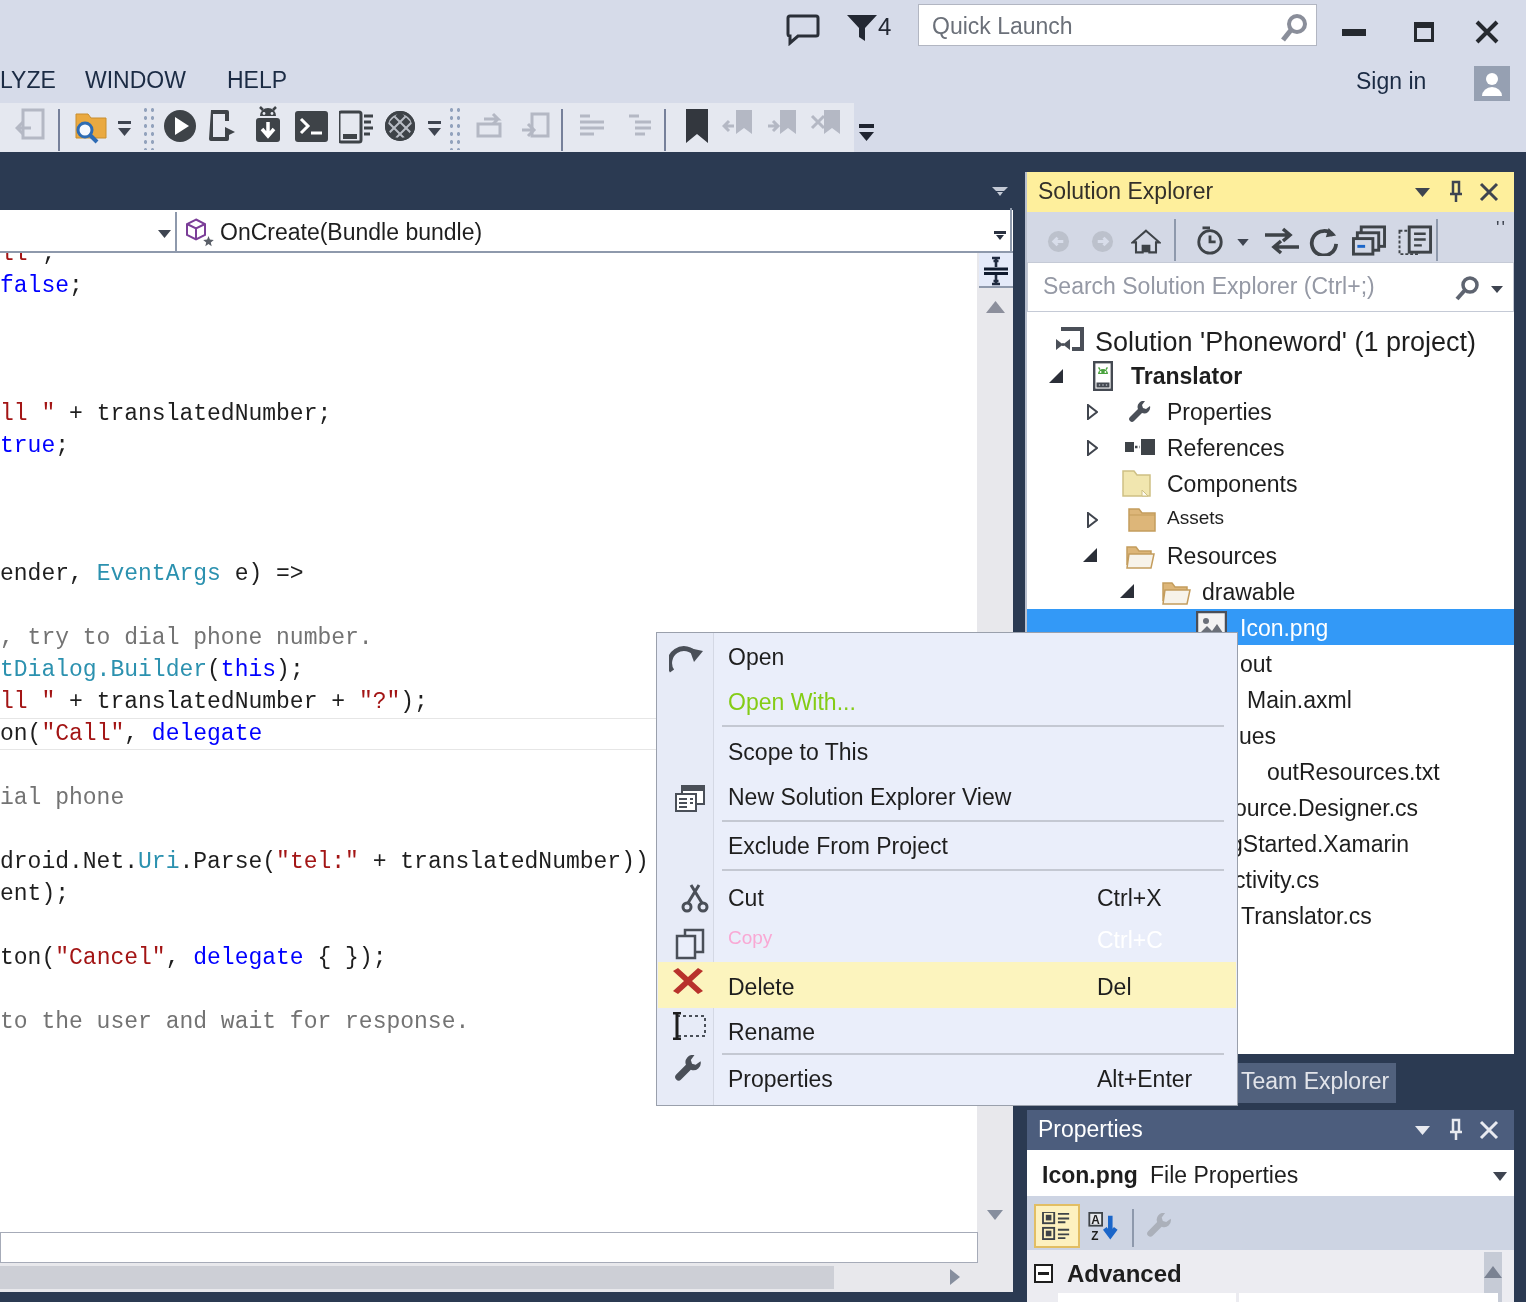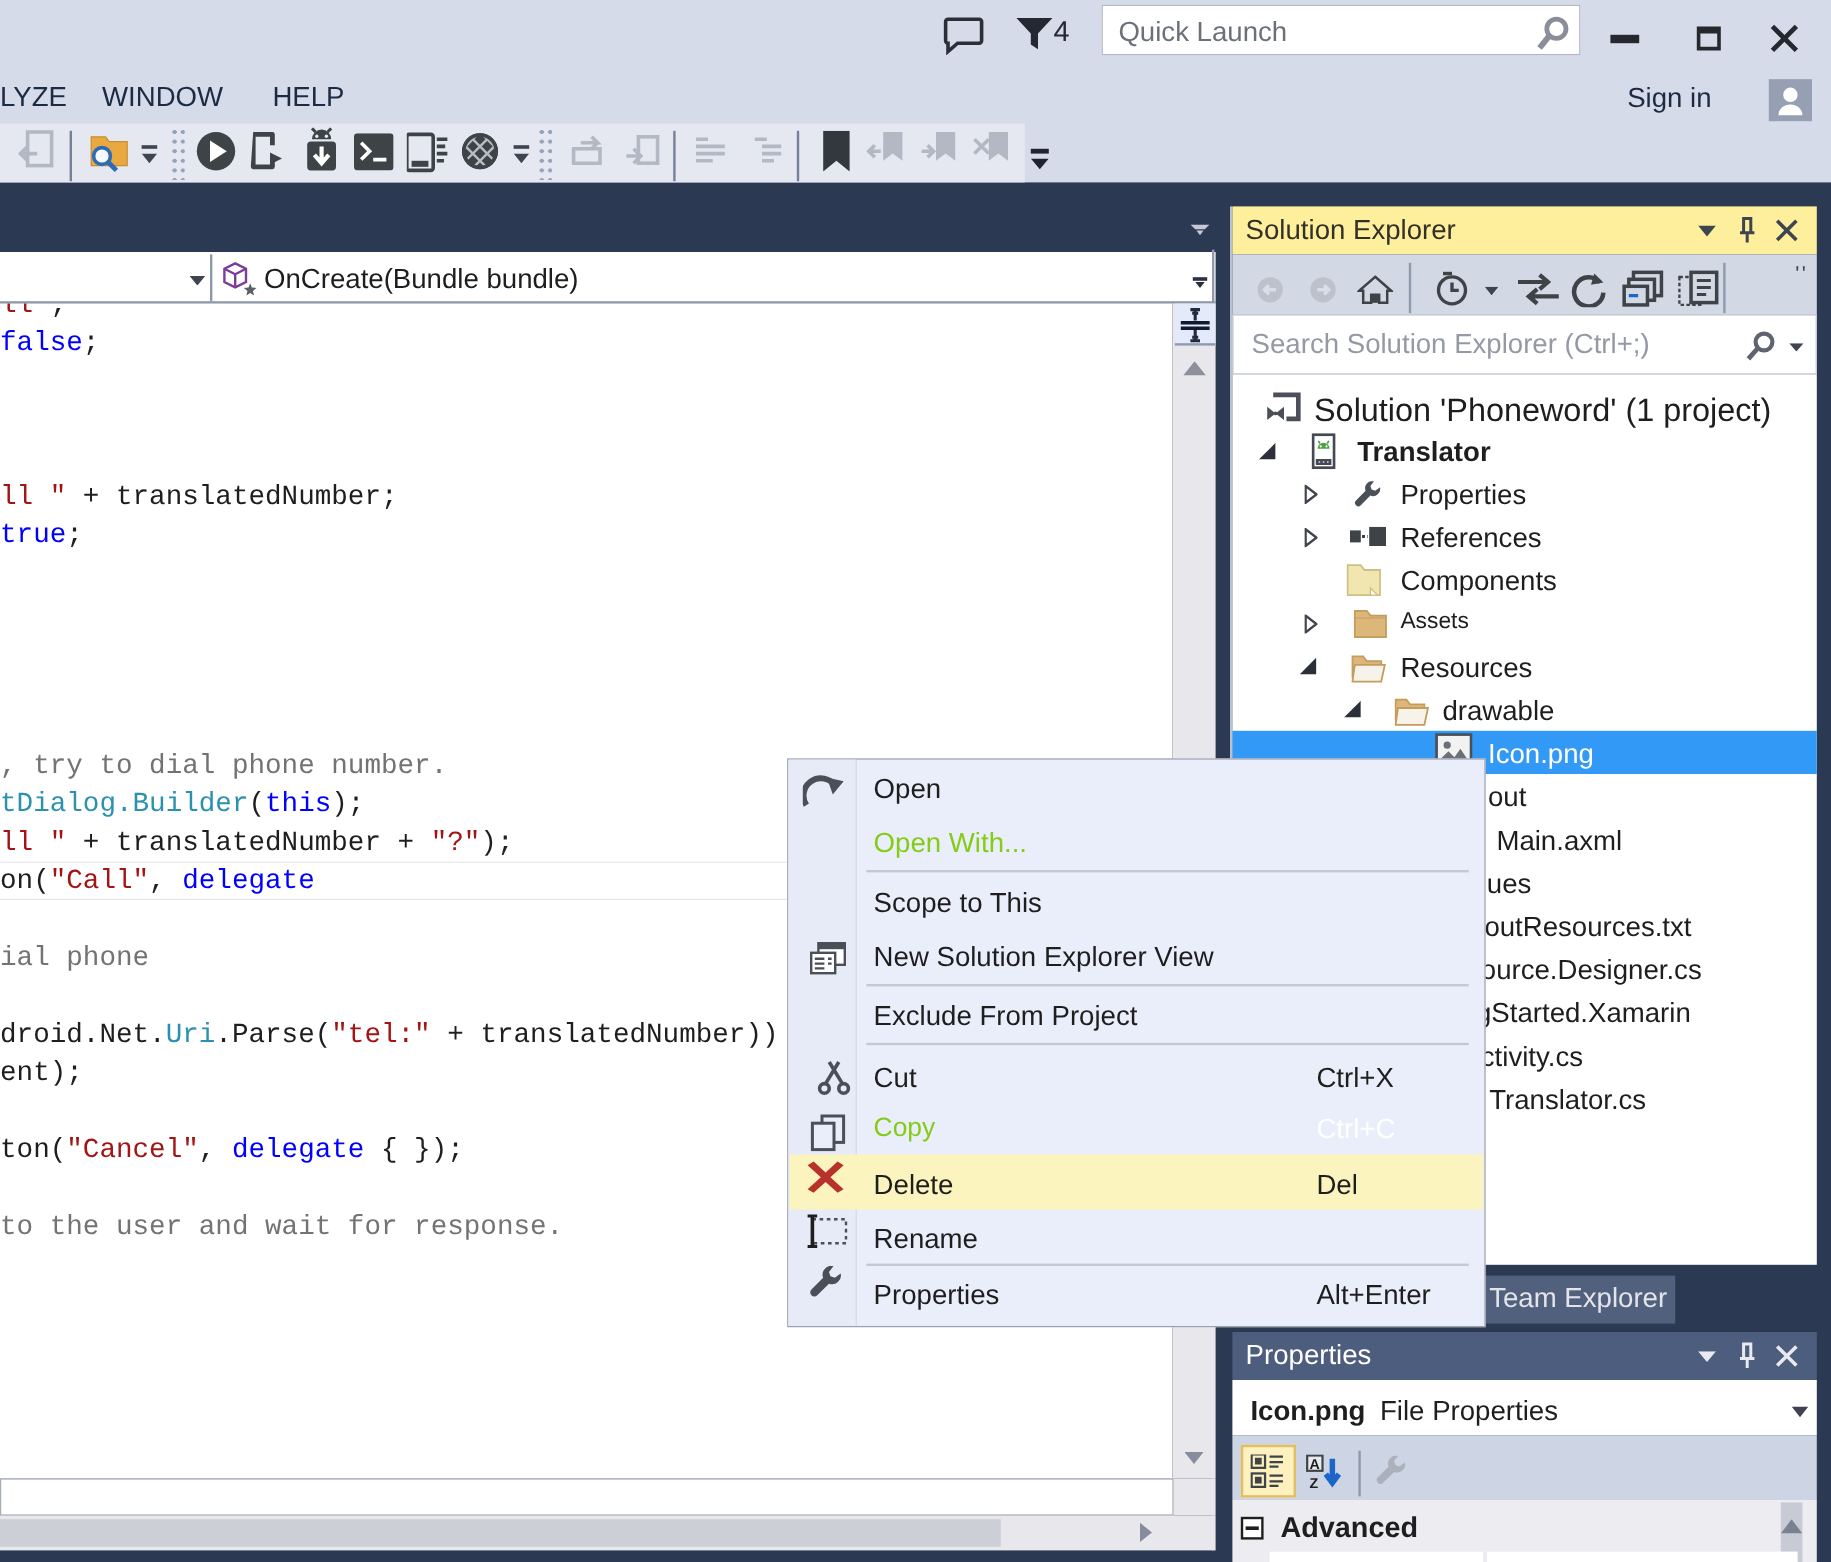--- a/index.html
+++ b/index.html
@@ -175,20 +175,21 @@
   </svg>
 
 <div class="a" style="left:1010px;top:208px;width:2px;height:1084px;background:#8E99AC"></div>
 
 <div class="a" style="left:0;top:253px;width:977px;height:979px;background:#FFFFFF;overflow:hidden">
 <div class="a" style="left:0;top:465px;width:977px;height:32px;border-top:1px solid #E6E6E6;border-bottom:1px solid #E6E6E6"></div>
 <div class="mono a" style="left:0;top:-15px"><span class="str">ll"</span>;</div>
 <div class="mono a" style="left:0;top:17px"><span class="kw">false</span>;</div>
 <div class="mono a" style="left:0;top:145px"><span class="str">ll "</span> + translatedNumber;</div>
 <div class="mono a" style="left:0;top:177px"><span class="kw">true</span>;</div>
+<div class="mono a" style="left:0;top:305px">ender, <span class="typ">EventArgs</span> e) =&gt;</div>
 <div class="mono a" style="left:0;top:369px"><span class="com">, try to dial phone number.</span></div>
 <div class="mono a" style="left:0;top:401px"><span class="typ">tDialog.Builder</span>(<span class="kw">this</span>);</div>
 <div class="mono a" style="left:0;top:433px"><span class="str">ll "</span> + translatedNumber + <span class="str">"?"</span>);</div>
 <div class="mono a" style="left:0;top:465px">on(<span class="str">"Call"</span>, <span class="kw">delegate</span></div>
 <div class="mono a" style="left:0;top:529px"><span class="com">ial phone</span></div>
 <div class="mono a" style="left:0;top:593px">droid.Net.<span class="typ">Uri</span>.Parse(<span class="str">"tel:"</span> + translatedNumber))</div>
 <div class="mono a" style="left:0;top:625px">ent);</div>
 <div class="mono a" style="left:0;top:689px">ton(<span class="str">"Cancel"</span>, <span class="kw">delegate</span> { });</div>
 <div class="mono a" style="left:0;top:753px"><span class="com">to the user and wait for response.</span></div>
 </div>
@@ -363,21 +364,21 @@
 <svg class="a" style="left:1196px;top:611px" width="31" height="27" viewBox="0 0 31 27">
   <rect x="1" y="1" width="29" height="25" fill="#F2F2F2" stroke="#4A4F58" stroke-width="2.5"></rect>
   <circle cx="10" cy="10" r="3" fill="#6A6F78"></circle>
   <path d="M4 22 l7 -7 5 5 5 -7 6 9 z" fill="#6A6F78"></path>
 </svg>
 <div class="a" style="left:1240px;top:615px;font-size:23px;color:#FFFFFF">Icon.png</div>
 
 <div class="a" style="left:1240px;top:651px;font-size:23px;color:#1E1E1E">out</div>
 <div class="a" style="left:1247px;top:687px;font-size:23px;color:#1E1E1E">Main.axml</div>
 <div class="a" style="left:1239px;top:723px;font-size:23px;color:#1E1E1E">ues</div>
-<div class="a" style="left:1237px;top:759px;font-size:23px;color:#1E1E1E">outResources.txt</div>
+<div class="a" style="left:1267px;top:759px;font-size:23px;color:#1E1E1E">outResources.txt</div>
 <div class="a" style="left:1234px;top:795px;font-size:23px;color:#1E1E1E">ource.Designer.cs</div>
 <div class="a" style="left:1230px;top:831px;font-size:23px;color:#1E1E1E">gStarted.Xamarin</div>
 <div class="a" style="left:1234px;top:867px;font-size:23px;color:#1E1E1E">ctivity.cs</div>
 <div class="a" style="left:1241px;top:903px;font-size:23px;color:#1E1E1E">Translator.cs</div>
 
 <div class="a" style="left:1180px;top:1063px;width:216px;height:40px;background:#51617D"></div>
 <div class="a" style="left:1241px;top:1068px;font-size:23px;color:#E2E4EA">Team Explorer</div>
 
 <div class="a" style="left:1027px;top:1110px;width:487px;height:40px;background:#4C5D7D"></div>
 <div class="a" style="left:1038px;top:1116px;font-size:23px;color:#FFFFFF">Properties</div>
@@ -436,21 +437,21 @@
 <div class="a" style="left:728px;top:644px;font-size:23px;color:#1E1E1E">Open</div>
 <div class="a" style="left:728px;top:689px;font-size:23px;color:#84cc16">Open With...</div>
 <div class="a" style="left:722px;top:725px;width:502px;height:2px;background:#C4C8D2"></div>
 <div class="a" style="left:728px;top:739px;font-size:23px;color:#1E1E1E">Scope to This</div>
 <div class="a" style="left:728px;top:784px;font-size:23px;color:#1E1E1E">New Solution Explorer View</div>
 <div class="a" style="left:722px;top:820px;width:502px;height:2px;background:#C4C8D2"></div>
 <div class="a" style="left:728px;top:833px;font-size:23px;color:#1E1E1E">Exclude From Project</div>
 <div class="a" style="left:722px;top:869px;width:502px;height:2px;background:#C4C8D2"></div>
 <div class="a" style="left:728px;top:885px;font-size:23px;color:#1E1E1E">Cut</div>
 <div class="a" style="left:1097px;top:885px;font-size:23px;color:#1E1E1E">Ctrl+X</div>
-<div class="a" style="left:728px;top:927px;font-size:22px;color:#84cc16">Copy</div>
+<div class="a" style="left:728px;top:927px;font-size:19px;color:#f9a8d4">Copy</div>
 <div class="a" style="left:1097px;top:927px;font-size:23px;color:#ffffff">Ctrl+C</div>
 <div class="a" style="left:658px;top:962px;width:578px;height:46px;background:#FCF4BE"></div>
 <div class="a" style="left:728px;top:974px;font-size:23px;color:#1E1E1E">Delete</div>
 <div class="a" style="left:1097px;top:974px;font-size:23px;color:#1E1E1E">Del</div>
 <div class="a" style="left:728px;top:1019px;font-size:23px;color:#1E1E1E">Rename</div>
 <div class="a" style="left:722px;top:1053px;width:502px;height:2px;background:#C4C8D2"></div>
 <div class="a" style="left:728px;top:1066px;font-size:23px;color:#1E1E1E">Properties</div>
 <div class="a" style="left:1097px;top:1066px;font-size:23px;color:#1E1E1E">Alt+Enter</div>
 
 <svg class="a" style="left:669px;top:645px" width="38" height="30" viewBox="0 0 38 30">

